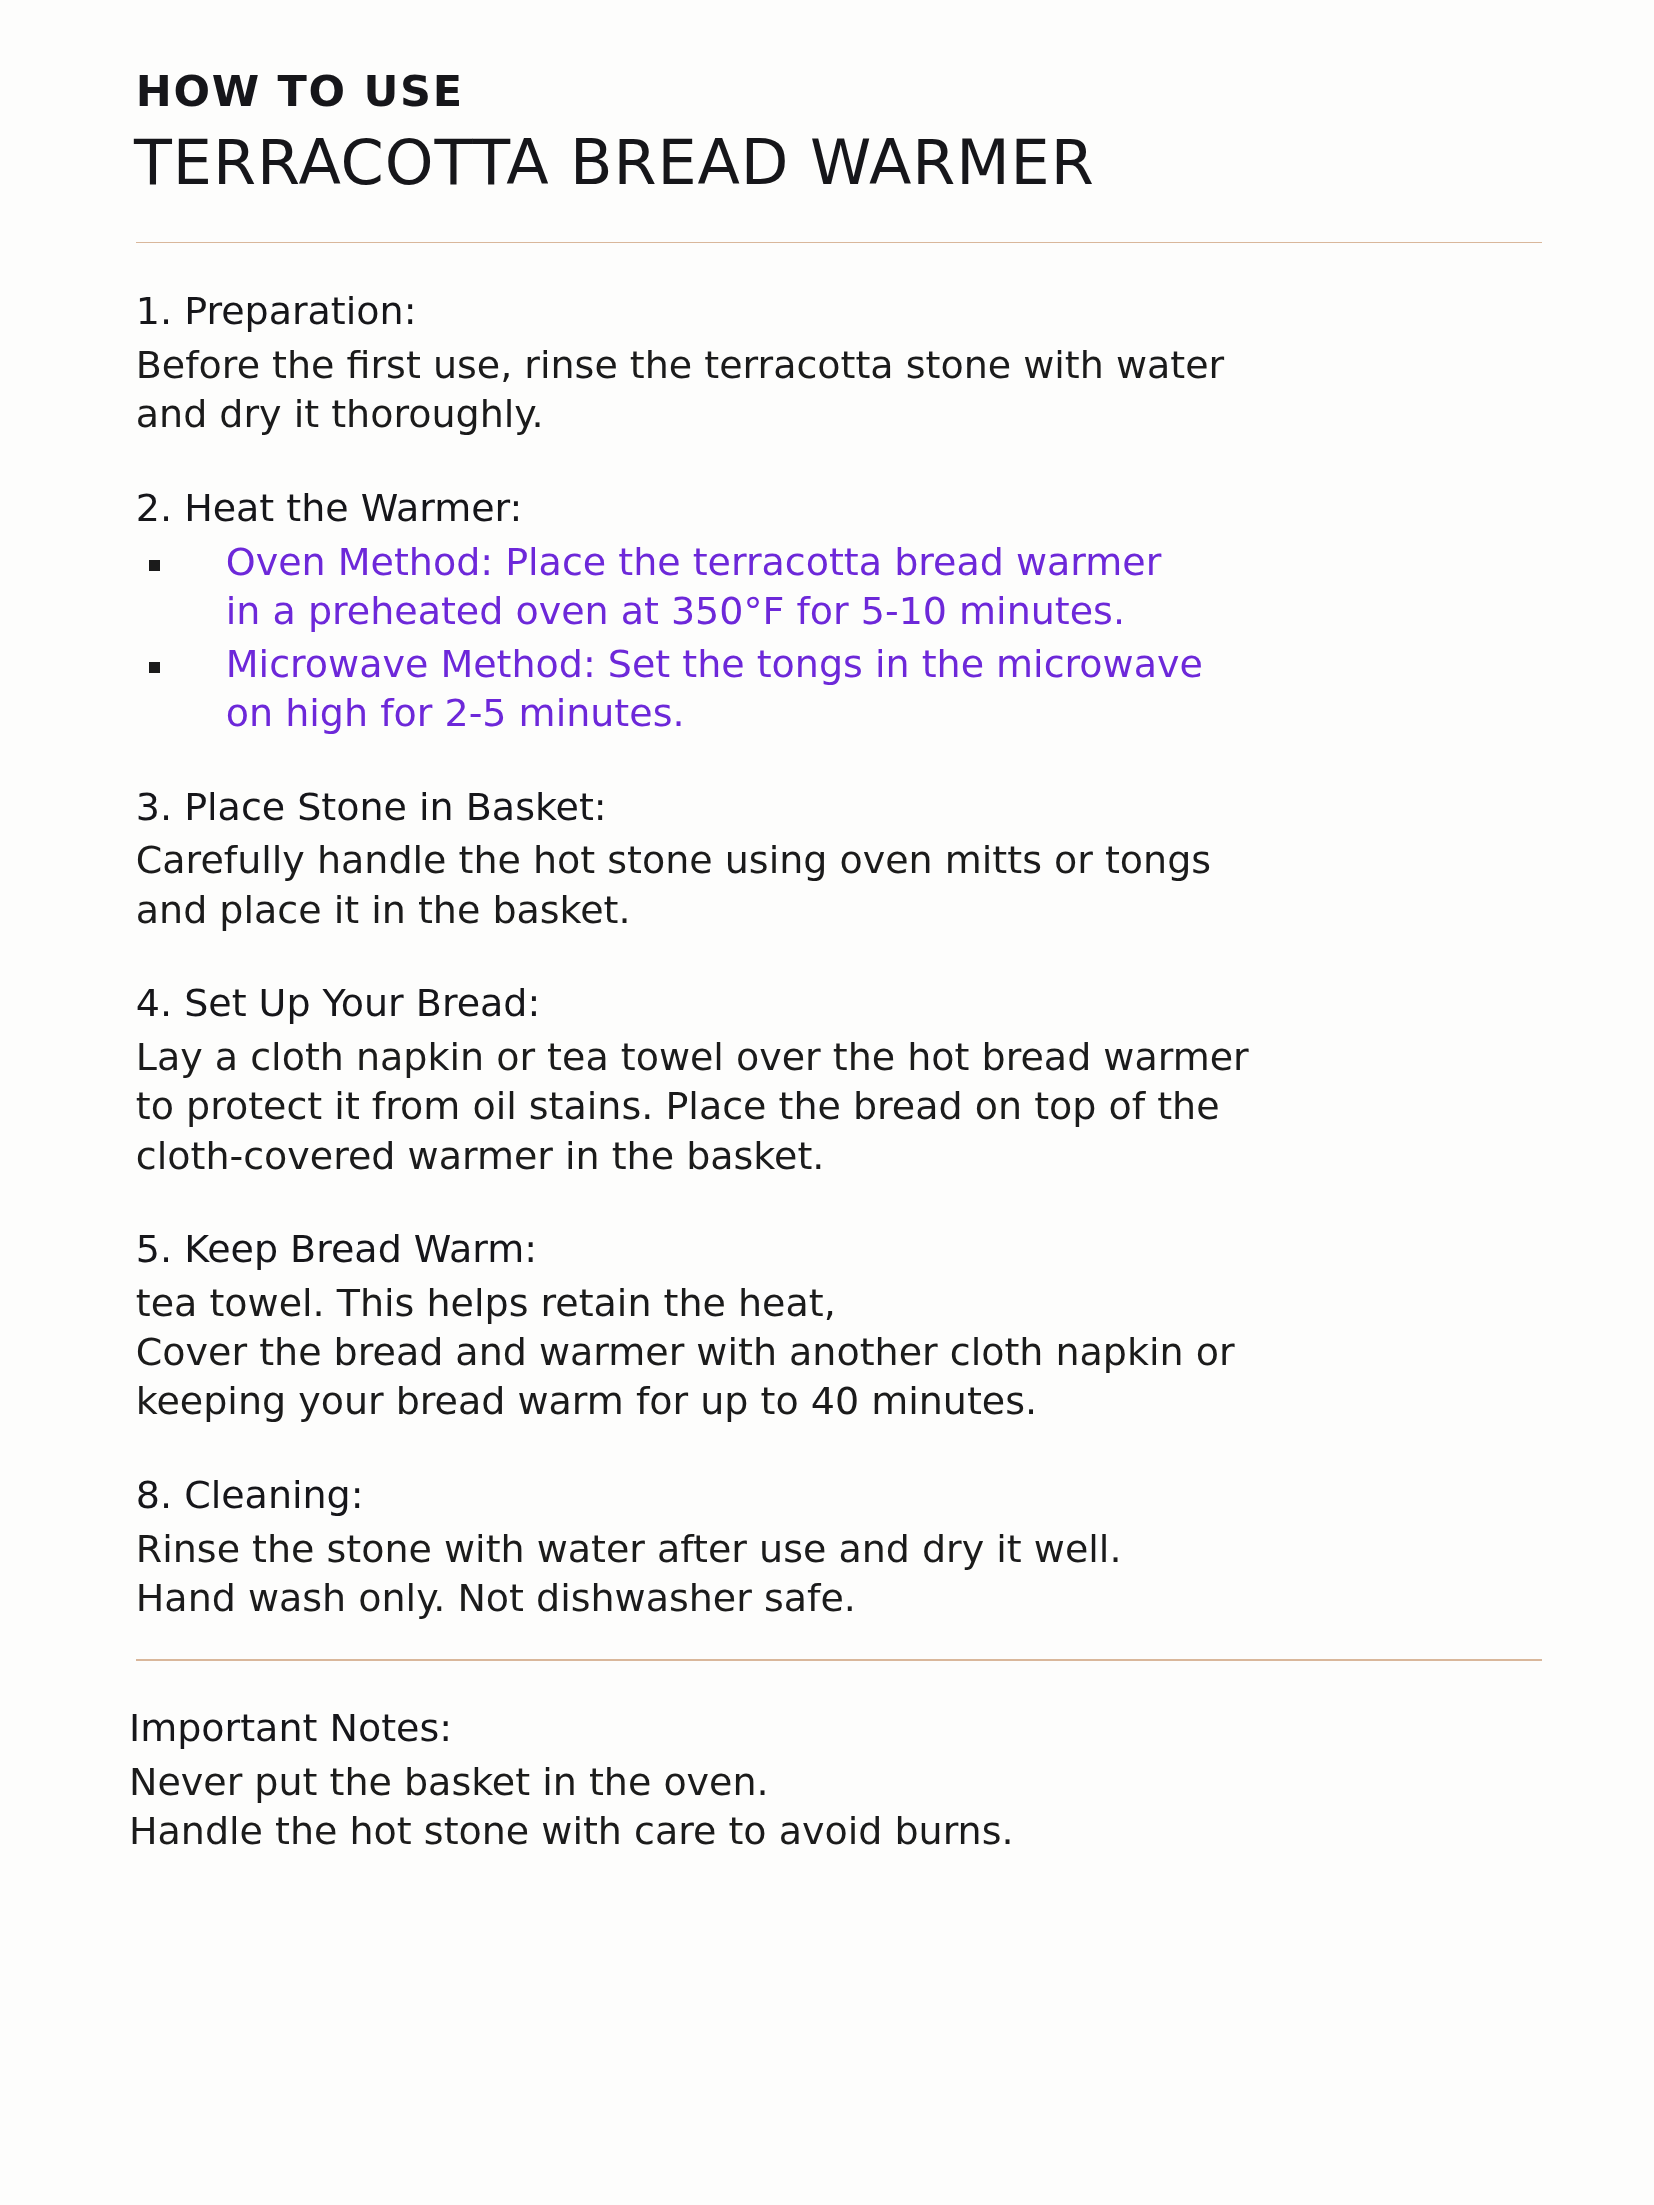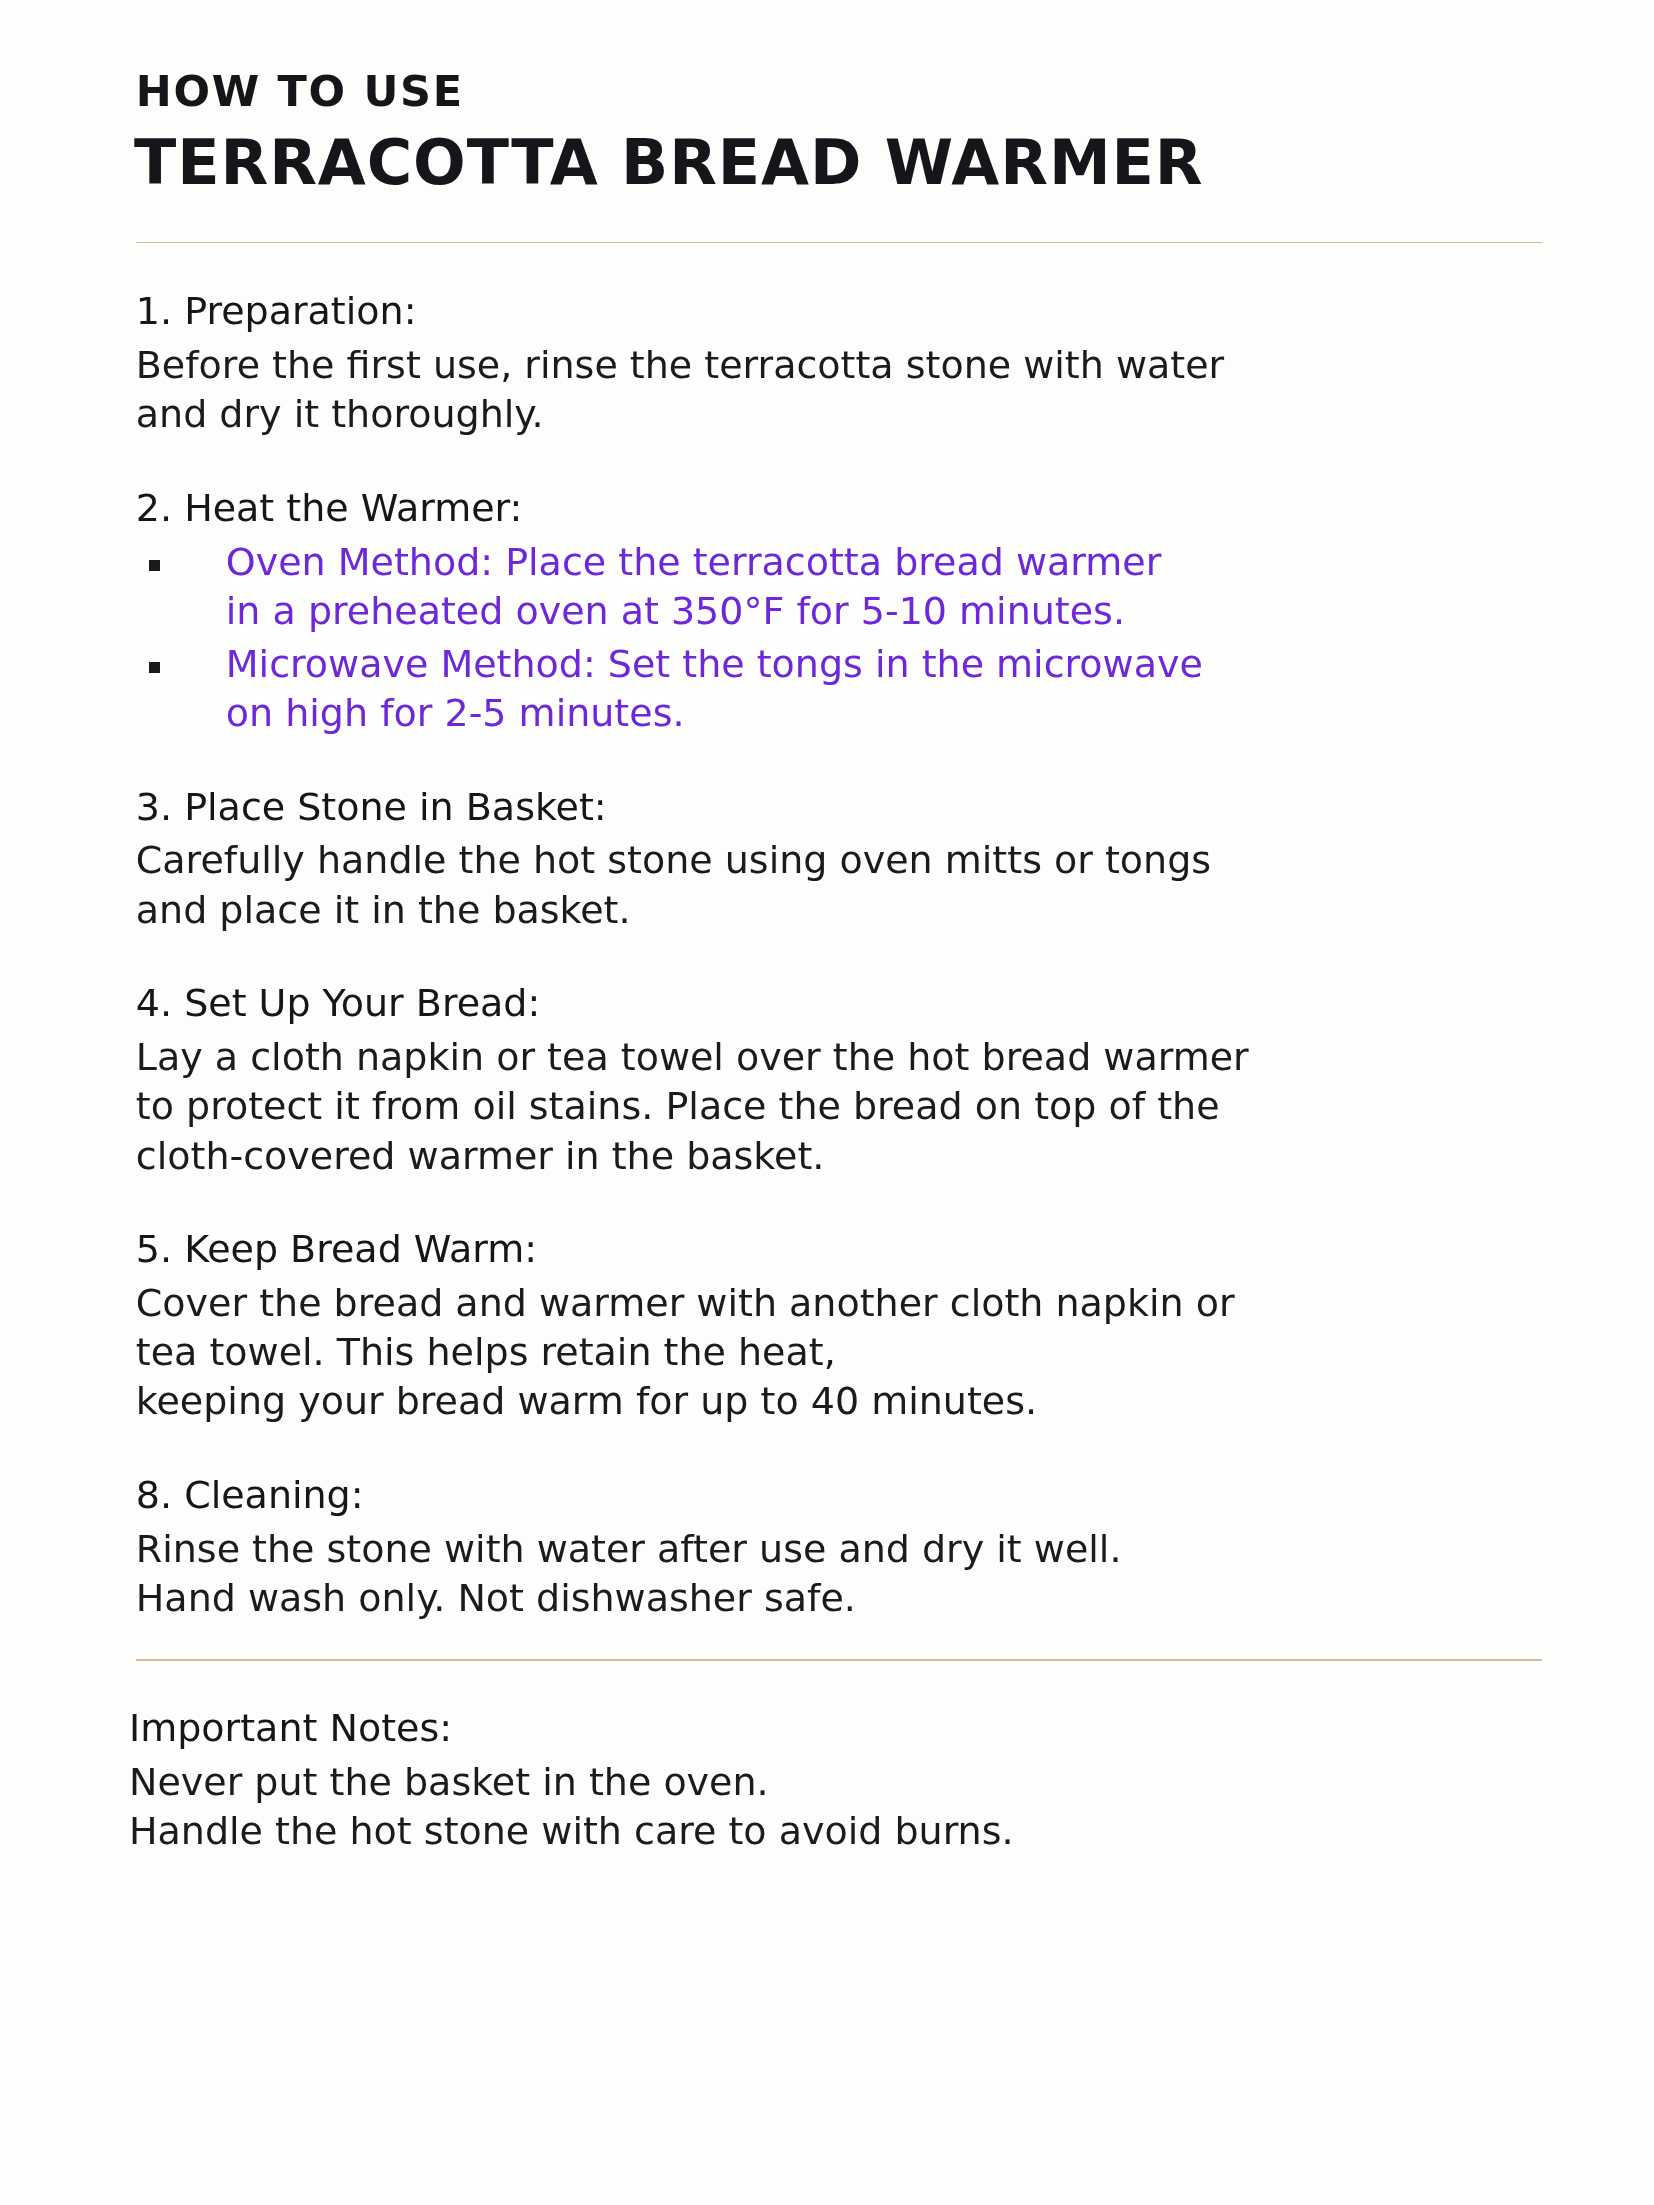--- a/index.html
+++ b/index.html
@@ -26,21 +26,21 @@
   .eyebrow {
     font-size: 43px;
     font-weight: 700;
     letter-spacing: 1.7px;
     color: #16161a;
     line-height: 1.0;
     margin: 0 0 18.7px 6.8px;
   }
   .title {
     font-size: 62px;
-    font-weight: 700;
+    font-weight: 400;
     letter-spacing: 0.9px;
     color: #16161a;
     line-height: 1.0;
     margin: 0 0 0 5.1px;
     white-space: nowrap;
   }
   .rule {
     height: 1.7px;
     background: #d9b79b;
     margin: 48px 8.5px 0 6.8px;
@@ -155,22 +155,22 @@
       <p class="sec-body">
         <span class="line">Lay a cloth napkin or tea towel over the hot bread warmer</span>
         <span class="line">to protect it from oil stains. Place the bread on top of the</span>
         <span class="line">cloth-covered warmer in the basket.</span>
       </p>
     </div>
 
     <div class="section">
       <p class="sec-head">5. Keep Bread Warm:</p>
       <p class="sec-body">
+        <span class="line">tea towel. This helps retain the heat,</span>
         <span class="line">Cover the bread and warmer with another cloth napkin or</span>
-        <span class="line">tea towel. This helps retain the heat,</span>
         <span class="line">keeping your bread warm for up to 40 minutes.</span>
       </p>
     </div>
 
     <div class="section">
       <p class="sec-head">8. Cleaning:</p>
       <p class="sec-body">
         <span class="line">Rinse the stone with water after use and dry it well.</span>
         <span class="line">Hand wash only. Not dishwasher safe.</span>
       </p>

